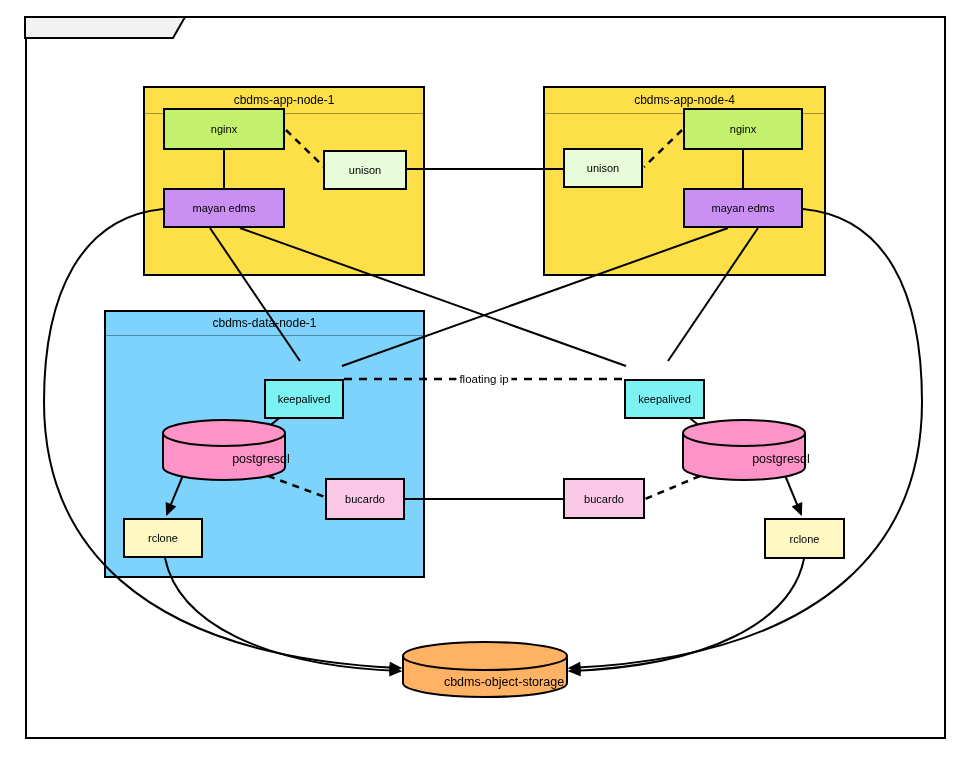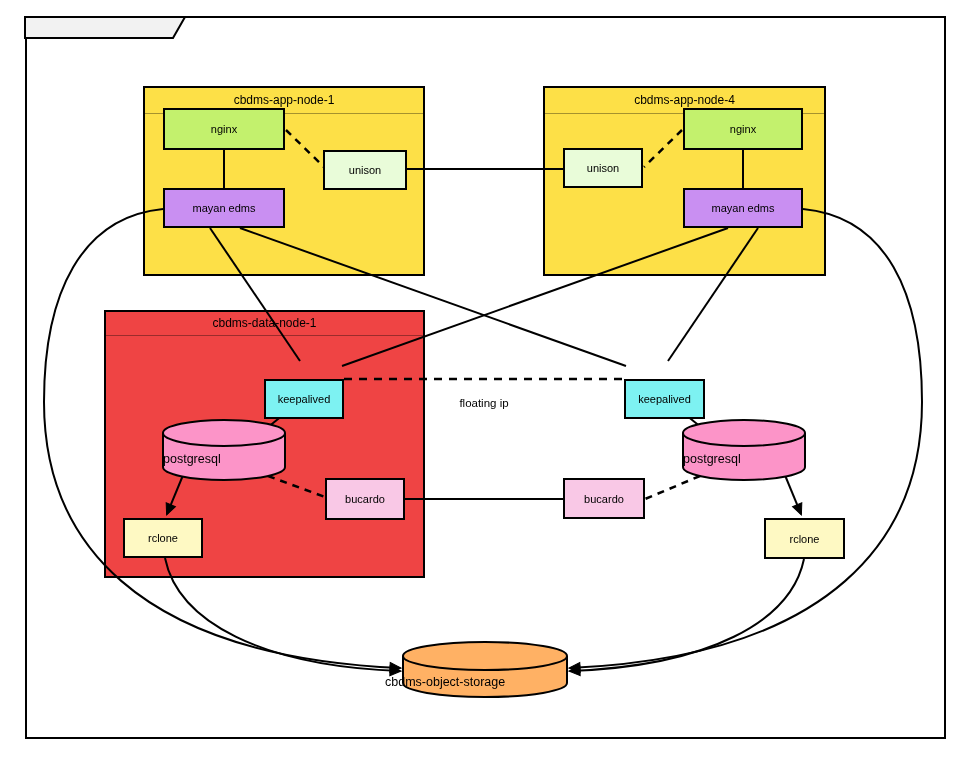--- a/index.html
+++ b/index.html
@@ -3,35 +3,35 @@
 <meta charset="utf-8">
 <style>
   html,body{margin:0;padding:0;background:#ffffff;}
   .stage{position:relative;width:969px;height:759px;background:#ffffff;overflow:hidden;
          font-family:"Liberation Sans",sans-serif;color:#000;}
   svg.layer{position:absolute;left:0;top:0;pointer-events:none;}
   .layer-bg{z-index:0;}
   .layer-edges{z-index:2;}
   .group{position:absolute;border:2px solid #000;box-sizing:border-box;z-index:1;}
   .group.app{background:#fde047;margin-top:28px;}
-  .group.data{background:#ef4444;}
+  .group.data{background:#7dd3fc;}
   .group-header{text-align:center;font-size:12px;border-bottom:1px solid rgba(0,0,0,0.35);}
   .group.app .group-header{height:25px;line-height:25px;}
   .group.data .group-header{height:23px;line-height:23px;}
   .comp{position:absolute;border:2px solid #000;box-sizing:border-box;z-index:3;
         display:flex;align-items:center;justify-content:center;font-size:11px;}
   .c-nginx{background:#c3f16d;}
   .c-unison{background:#e9fcd9;}
   .c-mayan{background:#c98ff2;}
   .c-keepalived{background:#7df2f2;margin-top:20px;}
   .c-bucardo{background:#f9c8e6;text-align:center;}
   .c-rclone{background:#fef9c3;}
-  .cyl-label{position:absolute;z-index:3;text-align:left;font-size:12.5px;}
+  .cyl-label{position:absolute;z-index:3;text-align:center;font-size:12.5px;padding-left:37px;}
   .edge-label{position:absolute;z-index:3;background:#ffffff;font-size:11.5px;padding:0 3px;
-              transform:translate(-50%,-50%);white-space:nowrap;margin-top:24px;}
+              transform:translate(-50%,-50%);white-space:nowrap;}
   .tab-label{position:absolute;z-index:3;left:25px;top:17px;width:148px;height:21px;
              line-height:21px;text-align:center;font-size:12.5px;}
 </style>
 </head>
 <body>
 
 <div class="stage">
 
   <svg class="layer layer-bg" width="969" height="759">
     <rect x="26" y="17" width="919" height="721" fill="#ffffff" stroke="#000000" stroke-width="2"></rect>

